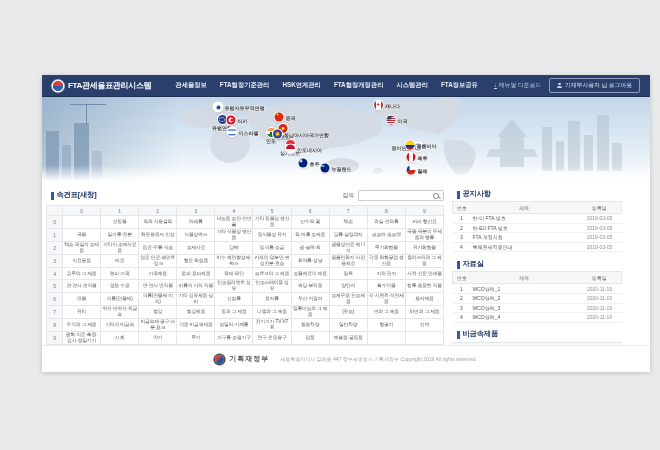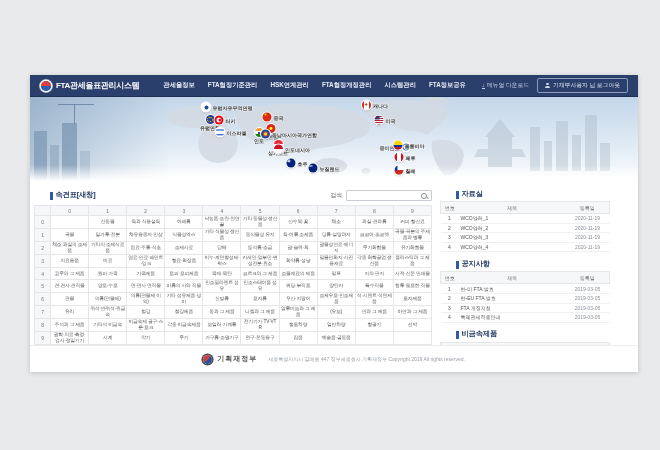--- a/index.html
+++ b/index.html
@@ -1,17 +1,17 @@
 <!DOCTYPE html>
 <html><head>
 <meta charset="utf-8">
 <style>
   html,body{margin:0;padding:0;}
   body{width:660px;height:450px;background:#e9eaec;font-family:"Liberation Sans","DejaVu Sans",sans-serif;overflow:hidden;position:relative;}
-  .page{position:absolute;left:30px;top:75px;width:608px;height:297px;background:#fff;box-shadow:0 1px 5px rgba(0,0,0,.18);}
+  .page{position:absolute;left:42px;top:75px;width:608px;height:297px;background:#fff;box-shadow:0 1px 5px rgba(0,0,0,.18);}
 
   
   .topbar{height:22px;background:#2b3f6c;border-bottom:1px solid #1f2f52;display:flex;align-items:center;padding:0 10px 0 11px;box-sizing:border-box;}
   .brand{display:flex;align-items:center;cursor:pointer;}
   .emblem{width:10px;height:10px;border-radius:50%;background:linear-gradient(180deg,#d8413f 50%,#2f5db3 50%);box-shadow:0 0 0 1.5px #fff,0 0 0 2.2px rgba(255,255,255,.3);flex:none;margin-right:5px;}
   .brand-text{color:#fff;font-size:8px;font-weight:bold;letter-spacing:-.3px;white-space:nowrap;}
   .menus{display:flex;gap:13px;margin-left:24px;}
   .menu-item{color:#e9eef8;font-size:6.3px;font-weight:bold;white-space:nowrap;cursor:pointer;}
   .header-right{margin-left:auto;display:flex;align-items:center;gap:8px;}
   .manual{display:flex;align-items:center;gap:2px;color:#cdd6ea;font-size:5.8px;cursor:pointer;white-space:nowrap;}
@@ -54,21 +54,21 @@
   .f-centralamerica{background:#fff;}.f-centralamerica::before{content:"";position:absolute;inset:1.4px;border:1.3px solid #1f62ad;border-radius:50%;box-sizing:border-box;}
   .f-colombia{background:linear-gradient(180deg,#fcd116 50%,#003893 50%,#003893 75%,#ce1126 75%);}
   .f-peru{background:linear-gradient(90deg,#d91023 33%,#fff 33%,#fff 67%,#d91023 67%);}
   .f-chile{background:linear-gradient(180deg,#fff 50%,#d52b1e 50%);}.f-chile::before{content:"";position:absolute;left:0;top:0;width:3.4px;height:4.5px;background:#0039a6;}
 
   
   .content{display:flex;gap:8px;padding:7px 4px 0 4px;box-sizing:border-box;}
   .left-panel{width:398px;flex:none;}
   .sidebar{width:170px;flex:none;}
   .panel-head{display:flex;align-items:center;height:14px;margin-bottom:3px;}
-  .sec-title{display:flex;align-items:flex-end;font-size:7.3px;color:#17305e;font-weight:bold;margin:16px;letter-spacing:-.2px;}
+  .sec-title{display:flex;align-items:flex-end;font-size:7.3px;color:#17305e;font-weight:bold;margin:5px;letter-spacing:-.2px;}
   .bar{width:2.5px;height:8px;background:#2e5aa8;margin-right:3px;flex:none;}
   .search{margin-left:auto;display:flex;align-items:center;gap:4px;}
   .search-label{font-size:5.8px;color:#666;}
   .search-box{width:86px;height:11px;border:1px solid #c9ccd3;border-radius:1px;background:#fff;position:relative;box-sizing:border-box;}
   .mag{position:absolute;right:4px;top:2.2px;width:4px;height:4px;border:1px solid #868c96;border-radius:50%;}
   .mag::after{content:"";position:absolute;width:2.8px;height:1px;background:#868c96;transform:rotate(45deg);right:-2.4px;bottom:-.8px;}
 
   .qtable{width:100%;border-collapse:collapse;table-layout:fixed;}
   .qtable col.rh{width:16px;}
   .qtable th,.qtable td{border:1px solid #e4e6ea;text-align:center;vertical-align:middle;padding:0 1px;overflow:hidden;}
@@ -410,100 +410,100 @@
             </tr>
           </tbody>
         </table>
     </section>
 
     <aside class="sidebar">
       <section class="side-sec">
         <div class="side-head">
           <h3 class="sec-title">
               <i class="bar"></i>
-              <span>자료실</span>
+              <span>공지사항</span>
             </h3>
         </div>
         <table class="board">
             <colgroup>
               <col class="c-no">
               <col>
               <col class="c-date">
             </colgroup>
             <thead>
               <tr>
                 <th>번호</th>
                 <th>제목</th>
                 <th>등록일</th>
               </tr>
             </thead>
             <tbody>
               <tr>
                 <td class="n">1</td>
-                <td class="t">WCO양허_1</td>
-                <td class="d">2020-11-19</td>
+                <td class="t">한-미 FTA 발효</td>
+                <td class="d">2019-03-05</td>
               </tr>
               <tr>
                 <td class="n">2</td>
-                <td class="t">WCO양허_2</td>
-                <td class="d">2020-11-19</td>
+                <td class="t">한-EU FTA 발효</td>
+                <td class="d">2019-03-05</td>
               </tr>
               <tr>
                 <td class="n">3</td>
-                <td class="t">WCO양허_3</td>
-                <td class="d">2020-11-19</td>
+                <td class="t">FTA 개정지침</td>
+                <td class="d">2019-03-05</td>
               </tr>
               <tr>
                 <td class="n">4</td>
-                <td class="t">WCO양허_4</td>
-                <td class="d">2020-11-19</td>
+                <td class="t">특혜관세적용안내</td>
+                <td class="d">2019-03-05</td>
               </tr>
             </tbody>
           </table>
       </section>
       <section class="side-sec">
         <div class="side-head">
           <h3 class="sec-title">
               <i class="bar"></i>
-              <span>공지사항</span>
+              <span>자료실</span>
             </h3>
         </div>
         <table class="board">
             <colgroup>
               <col class="c-no">
               <col>
               <col class="c-date">
             </colgroup>
             <thead>
               <tr>
                 <th>번호</th>
                 <th>제목</th>
                 <th>등록일</th>
               </tr>
             </thead>
             <tbody>
               <tr>
                 <td class="n">1</td>
-                <td class="t">한-미 FTA 발효</td>
-                <td class="d">2019-03-05</td>
+                <td class="t">WCO양허_1</td>
+                <td class="d">2020-11-19</td>
               </tr>
               <tr>
                 <td class="n">2</td>
-                <td class="t">한-EU FTA 발효</td>
-                <td class="d">2019-03-05</td>
+                <td class="t">WCO양허_2</td>
+                <td class="d">2020-11-19</td>
               </tr>
               <tr>
                 <td class="n">3</td>
-                <td class="t">FTA 개정지침</td>
-                <td class="d">2019-03-05</td>
+                <td class="t">WCO양허_3</td>
+                <td class="d">2020-11-19</td>
               </tr>
               <tr>
                 <td class="n">4</td>
-                <td class="t">특혜관세적용안내</td>
-                <td class="d">2019-03-05</td>
+                <td class="t">WCO양허_4</td>
+                <td class="d">2020-11-19</td>
               </tr>
             </tbody>
           </table>
       </section>
       <section class="side-sec">
         <div class="side-head">
           <h3 class="sec-title">
               <i class="bar"></i>
               <span>비금속제품</span>
             </h3>

